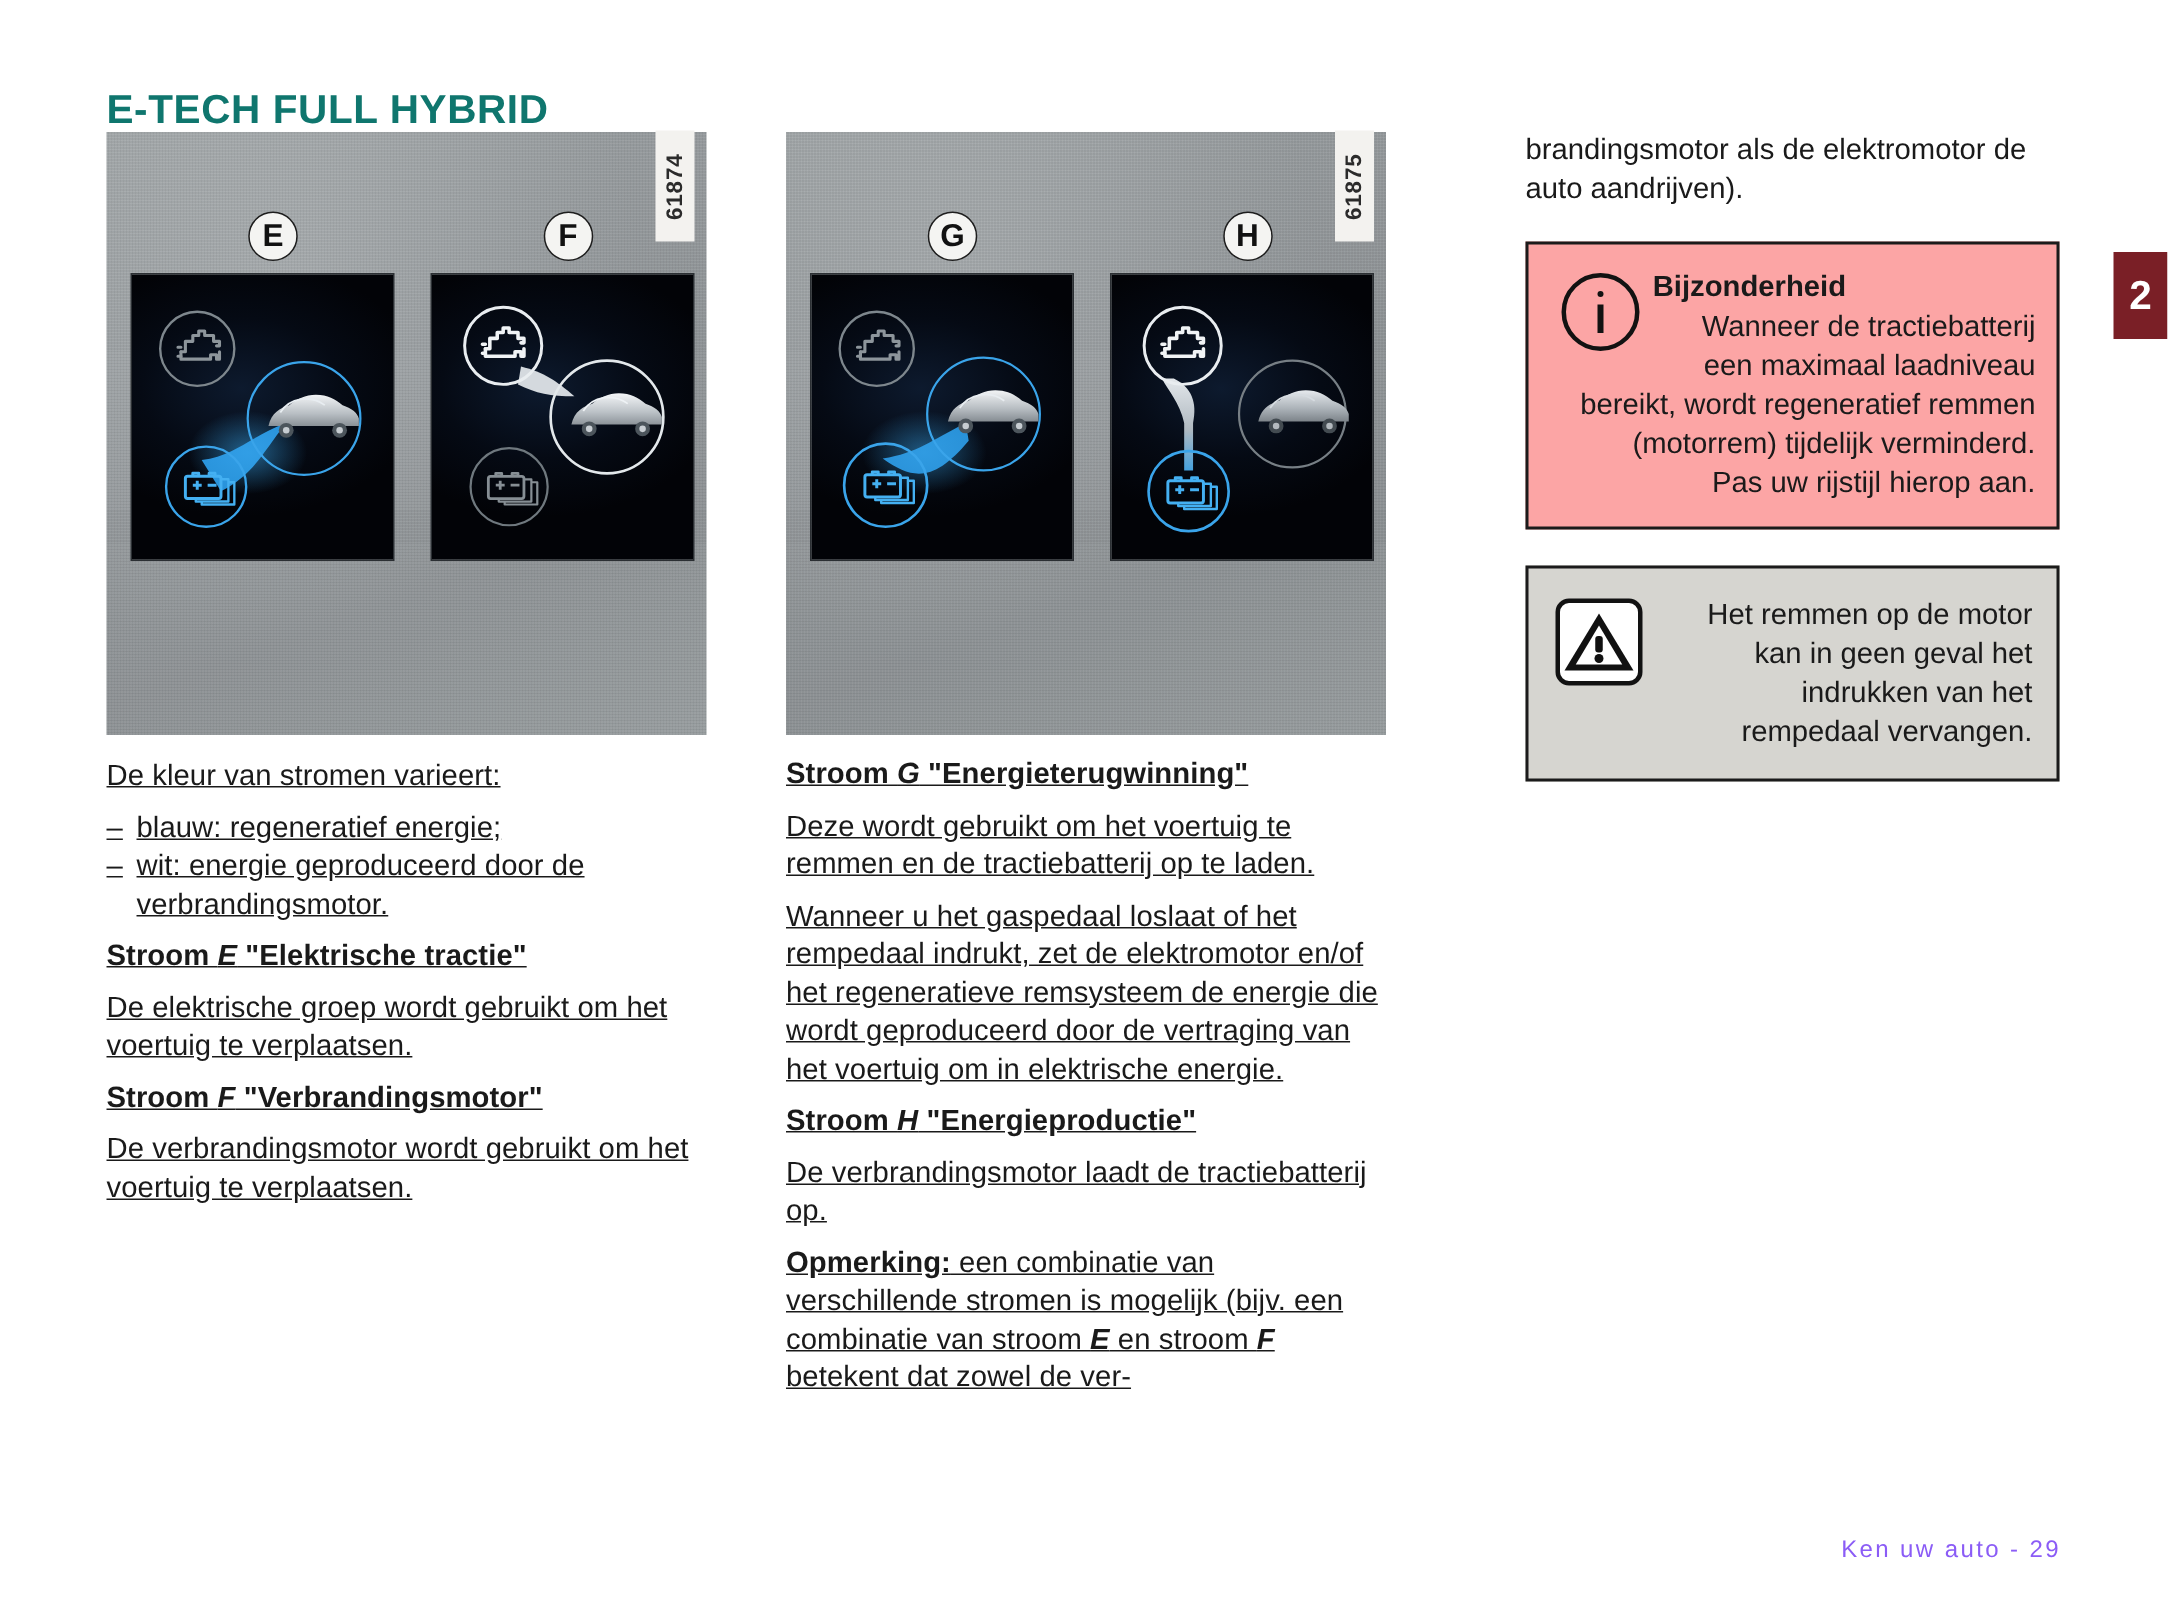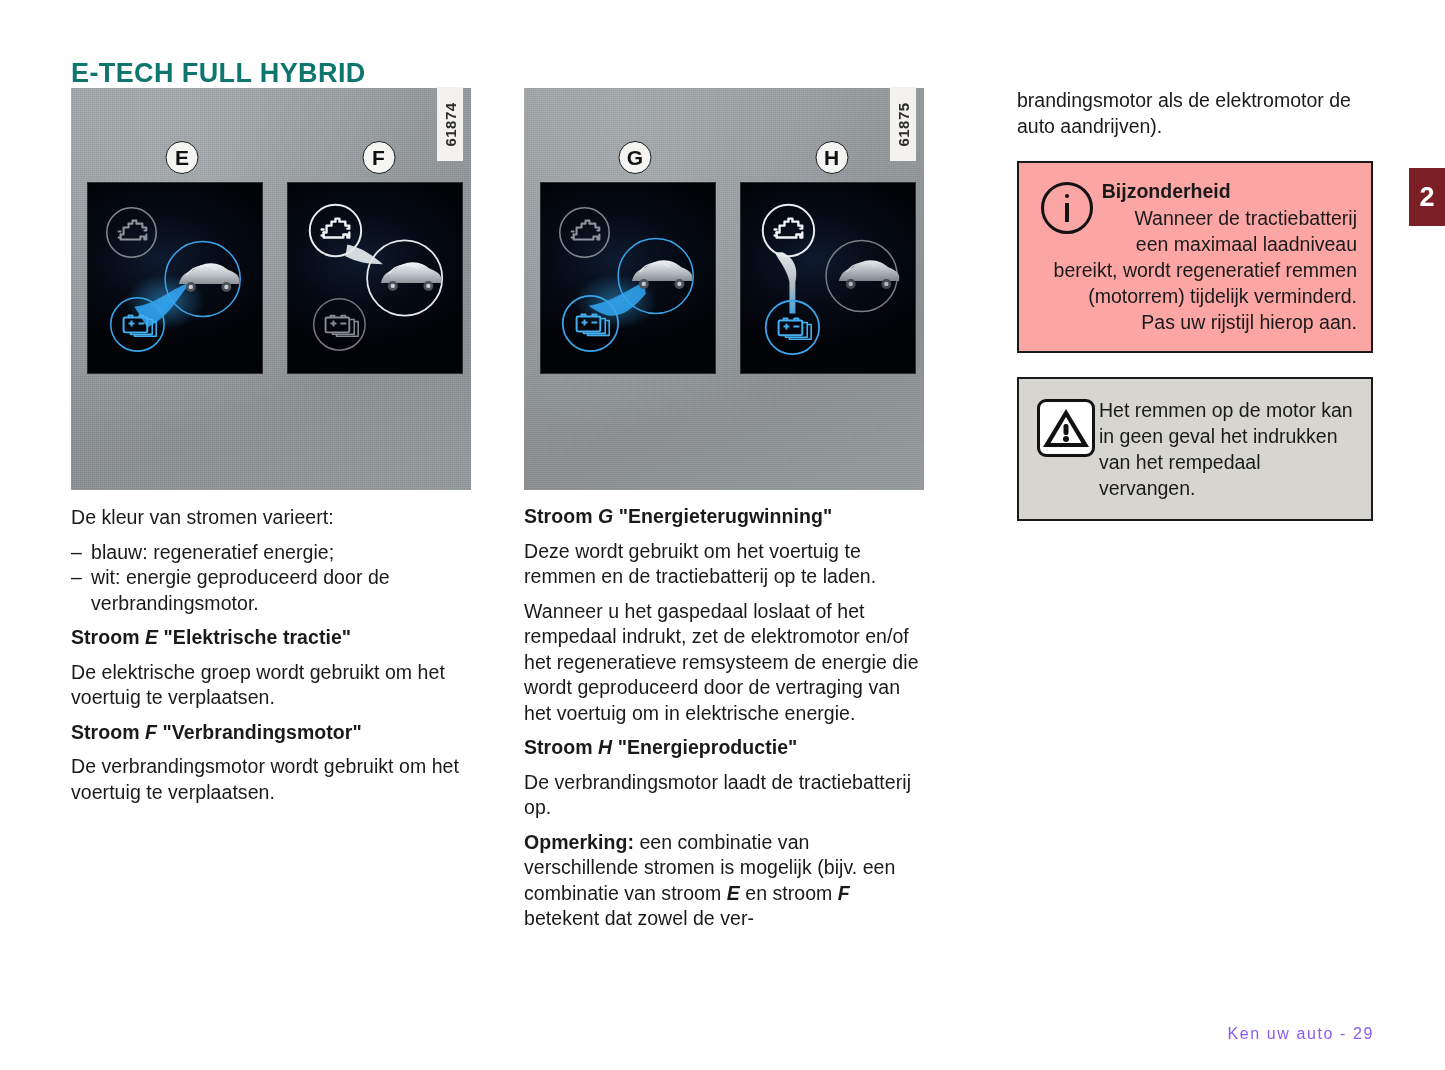--- a/index.html
+++ b/index.html
@@ -112,20 +112,21 @@
     overflow: hidden;
   }
   .screen svg { position: absolute; inset: 0; width: 100%; height: 100%; }
 
   
   .body-text {
     font-size: 19.5px;
     line-height: 25.5px;
     color: #1a1a1a;
     letter-spacing: 0.05px;
+    text-decoration: underline;
   }
   .body-text p { margin: 0 0 9px 0; }
   .subhead {
     font-weight: bold;
     margin: 9px 0 9px 0;
   }
   .subhead em { font-style: italic; font-weight: bold; }
   .bullets { margin: 0 0 9px 0; }
   .bullets div { display: flex; }
   .bullets .dash { width: 20px; flex: 0 0 20px; }
@@ -168,22 +169,23 @@
   }
   .note-title { font-weight: bold; font-size: 19.5px; line-height: 25.5px; }
   .note-body  { font-size: 19.5px; line-height: 26px; }
   .note-body p { margin: 0; text-align: right; }
 
   .warn-box {
     border: 2px solid #1b1b1b;
     background: #d6d5d0;
     padding: 18px 16px 18px 18px;
     display: flex;
-    gap: 4px;
+    gap: 32px;
     align-items: flex-start;
+    text-align: right;
   }
   .warn-icon {
     flex: 0 0 auto;
     width: 58px; height: 58px;
     border: 3px solid #121212;
     border-radius: 9px;
     background: #ffffff;
     position: relative;
     margin-top: 2px;
   }

